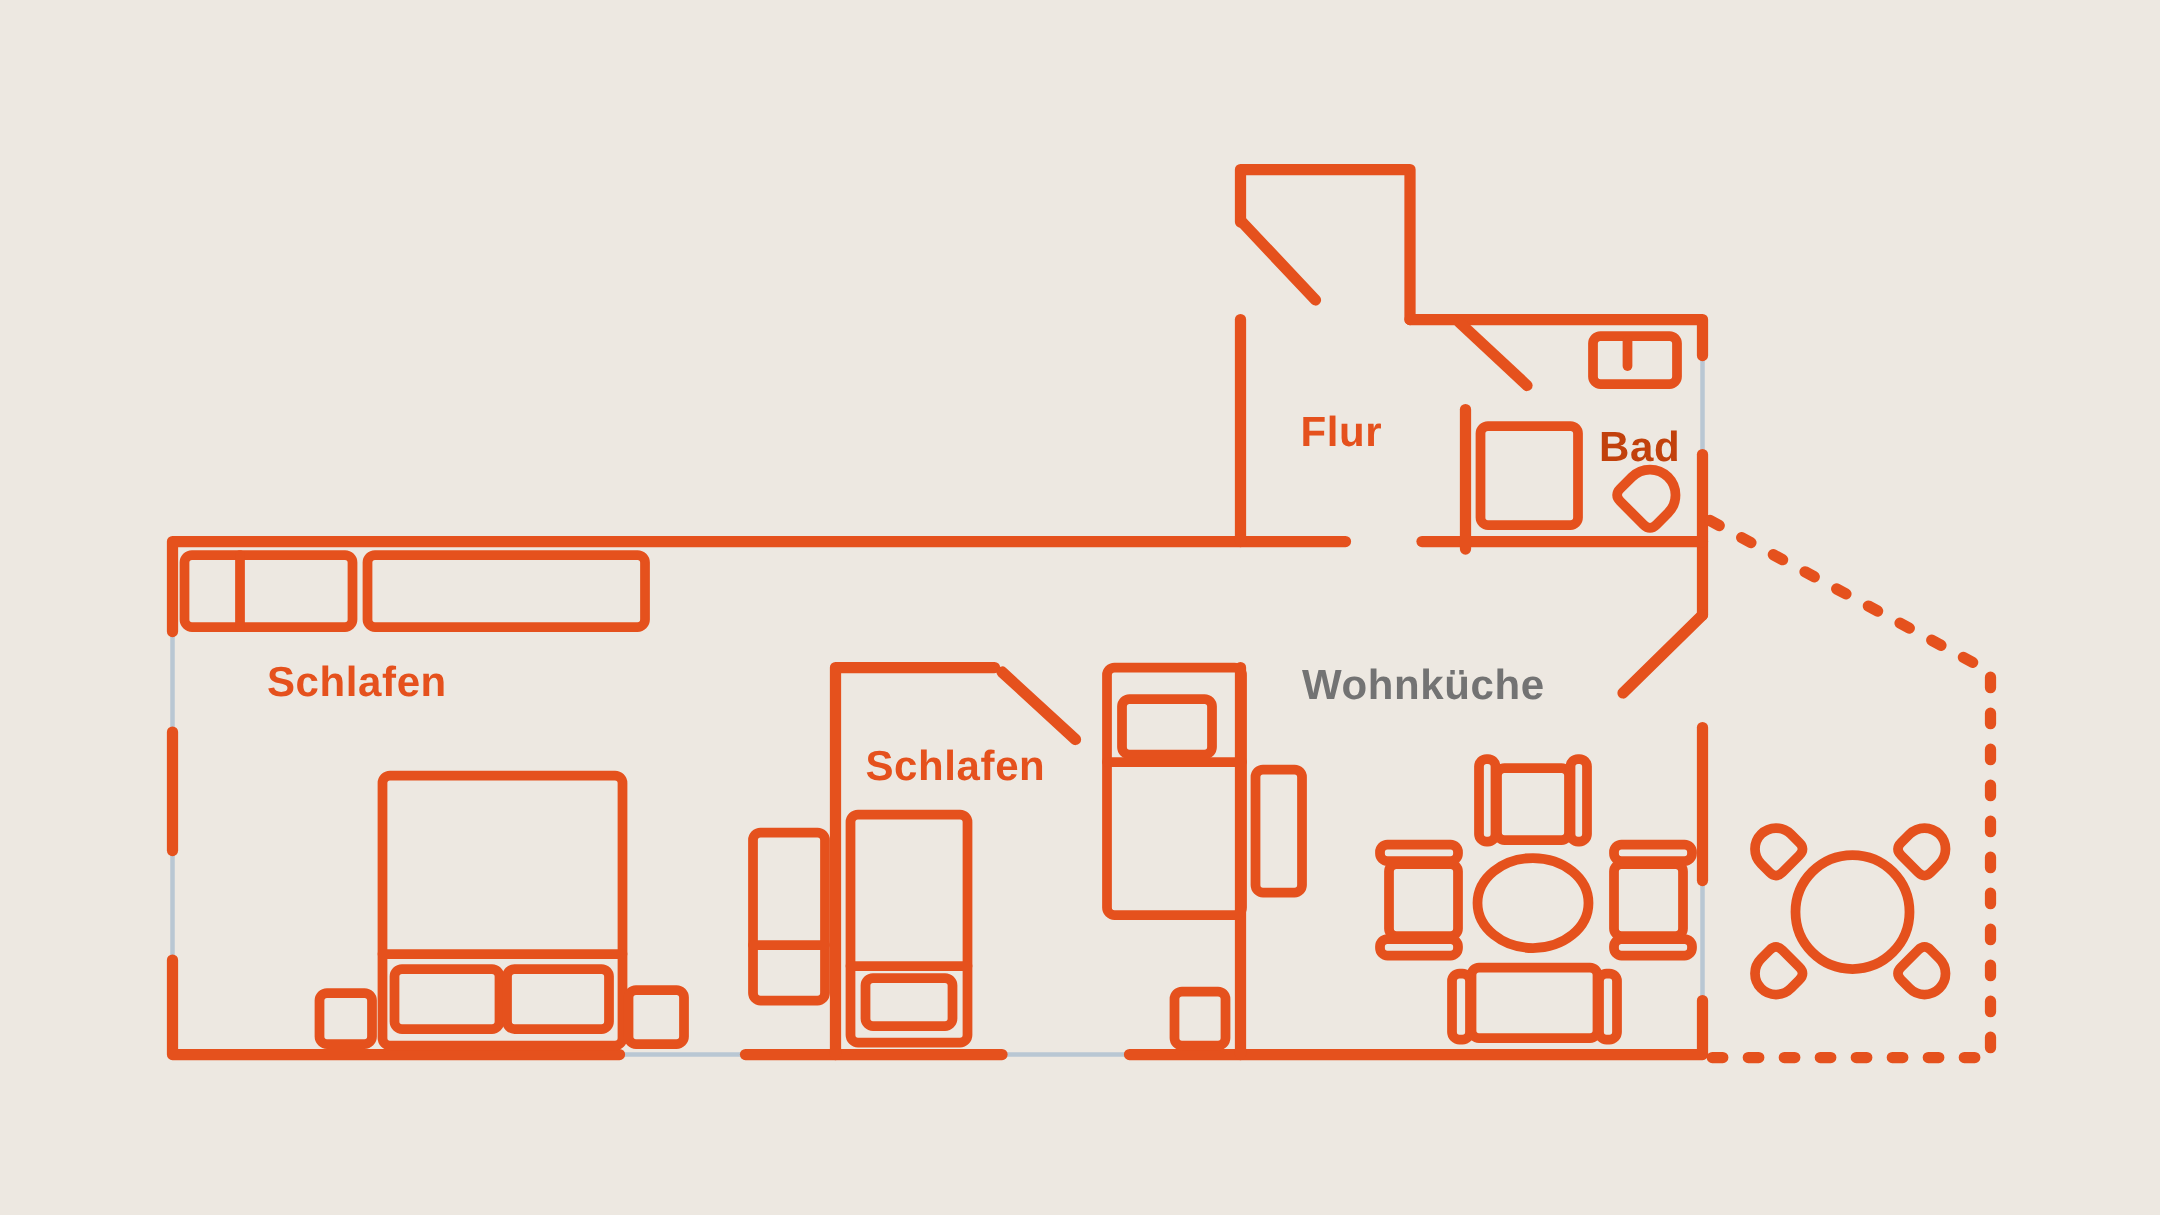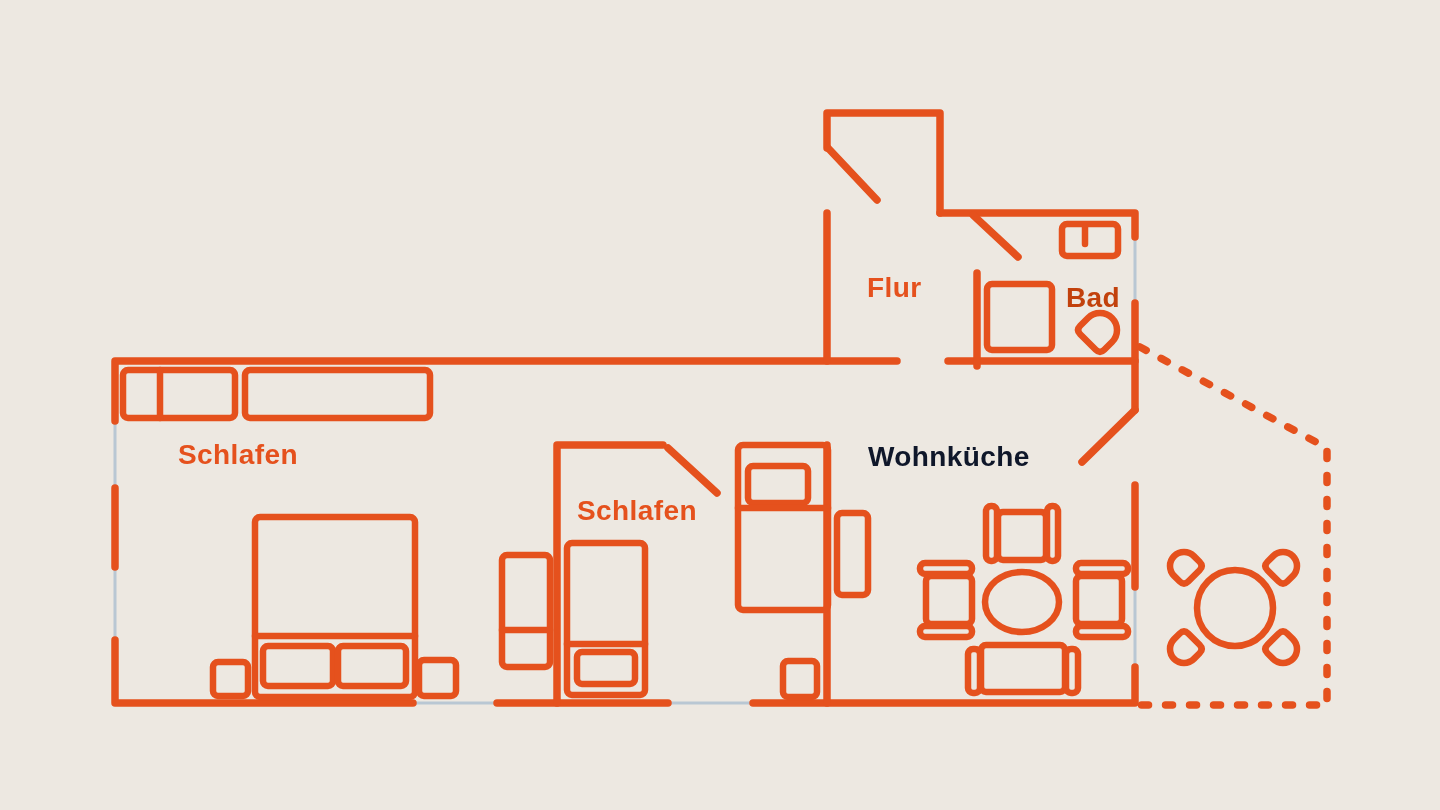--- a/index.html
+++ b/index.html
@@ -90,14 +90,14 @@
       <path d="M -14 0 A 14 14 0 0 1 14 0 L 14 8 Q 14 14 8 14 L -8 14 Q -14 14 -14 8 Z" transform="translate(1184 566) rotate(-45)" stroke="#E5511D" stroke-width="6.5" stroke-linecap="round" stroke-linejoin="round" fill="none"></path>
       <path d="M -14 0 A 14 14 0 0 1 14 0 L 14 8 Q 14 14 8 14 L -8 14 Q -14 14 -14 8 Z" transform="translate(1283 566) rotate(45)" stroke="#E5511D" stroke-width="6.5" stroke-linecap="round" stroke-linejoin="round" fill="none"></path>
       <path d="M -14 0 A 14 14 0 0 1 14 0 L 14 8 Q 14 14 8 14 L -8 14 Q -14 14 -14 8 Z" transform="translate(1184 649) rotate(-135)" stroke="#E5511D" stroke-width="6.5" stroke-linecap="round" stroke-linejoin="round" fill="none"></path>
       <path d="M -14 0 A 14 14 0 0 1 14 0 L 14 8 Q 14 14 8 14 L -8 14 Q -14 14 -14 8 Z" transform="translate(1283 649) rotate(135)" stroke="#E5511D" stroke-width="6.5" stroke-linecap="round" stroke-linejoin="round" fill="none"></path>
     </svg>
 
   <div class="room-label" style="left: 178px; top: 441px; color: rgb(229, 81, 29);">Schlafen</div>
   <div class="room-label" style="left: 577px; top: 497px; color: rgb(229, 81, 29);">Schlafen</div>
   <div class="room-label" style="left: 867px; top: 250px; color: rgb(229, 81, 29); margin-top: 24px;">Flur</div>
   <div class="room-label" style="left: 1066px; top: 268px; color: #c2410c; margin-top: 16px;">Bad</div>
-  <div class="room-label" style="left: 868px; top: 443px; color: #0f172a;">Wohnküche</div>
+  <div class="room-label" style="left: 868px; top: 443px; color: #737373;">Wohnküche</div>
 </div>
 
 </body></html>

